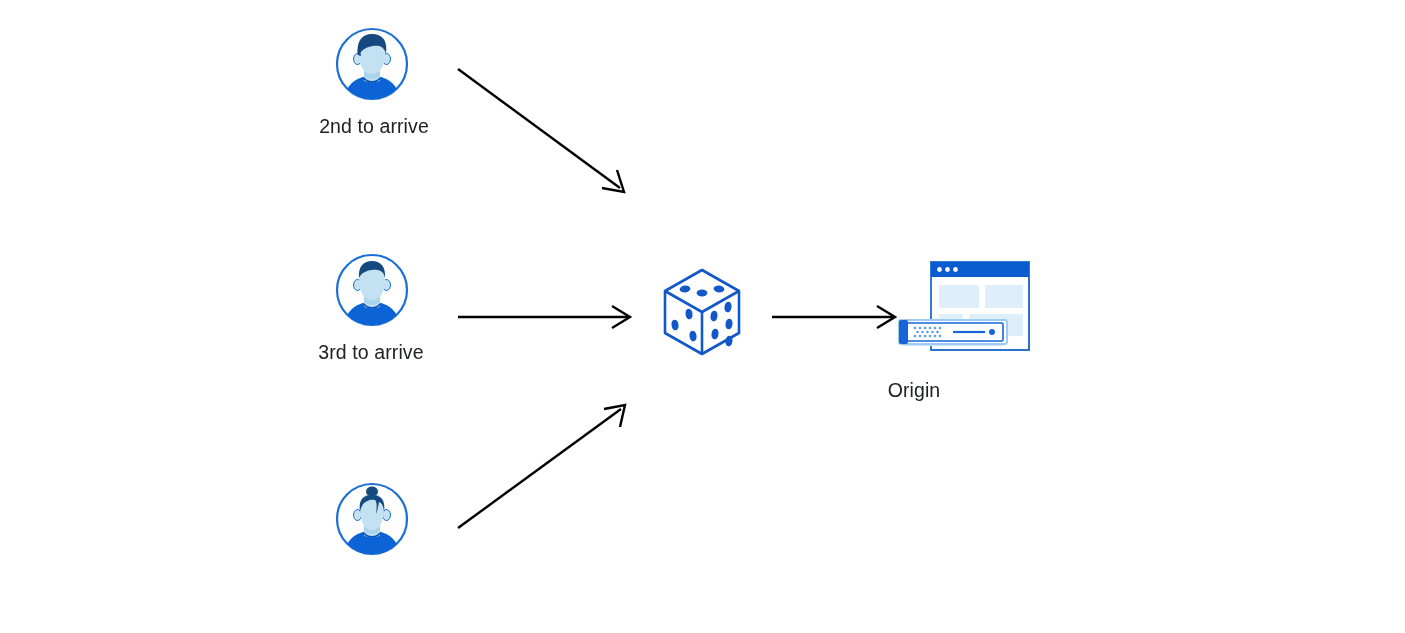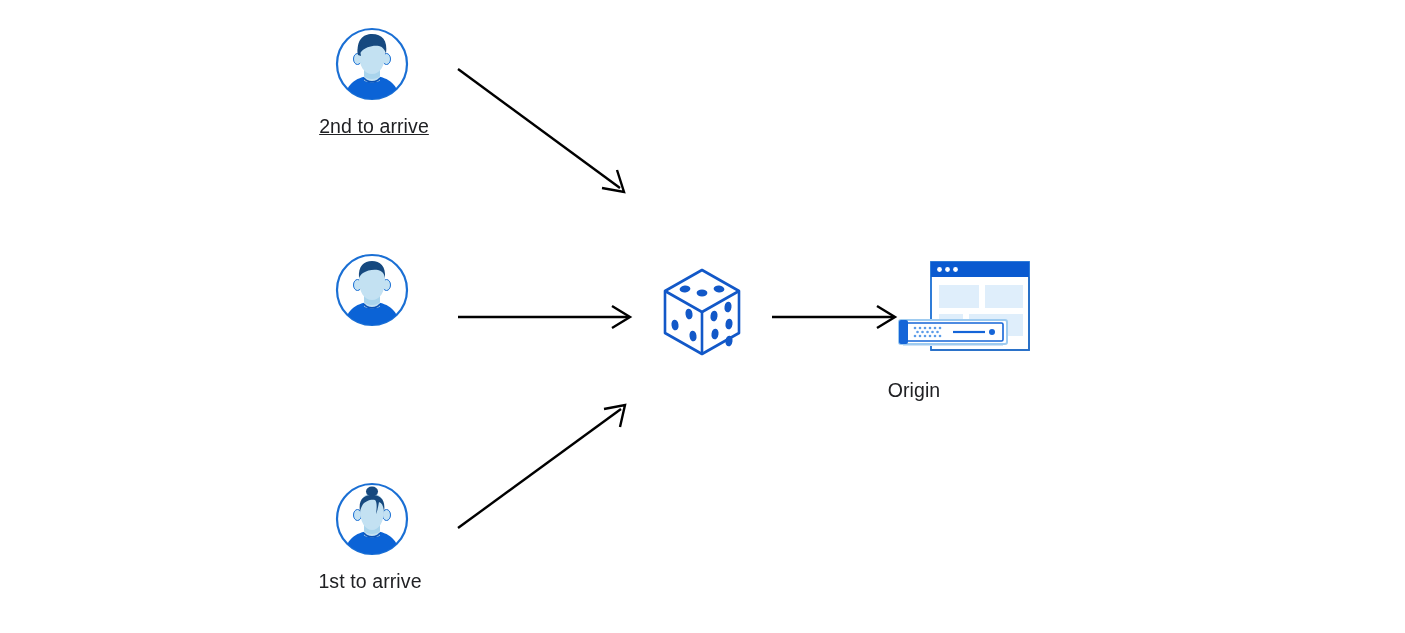--- a/index.html
+++ b/index.html
@@ -99,21 +99,21 @@
         <path d="M 25 28 C 25 16 31 11 38 11 C 45 11 51 16 51 28 C 51 40 46 48 38 48 C 30 48 25 40 25 28 Z" fill="#c3e1f2"></path>
 
         <path d="M 24 29 C 22 14 29 8 38 8 C 48 8 54 14 52 28 C 51 24 49 21 45 20
                  C 39 19 31 21 27 26 C 26 27 25 28 24 29 Z" fill="#16497f"></path>
         <path d="M 24 29 C 23 22 25 18 28 16 C 26 21 26 26 27 30 Z" fill="#16497f"></path>
 
         <path d="M 30 52 C 33 57 43 57 46 52" fill="none" stroke="#0b52b5" stroke-width="1.6"></path>
       </g>
     </svg>
   </div>
-  <div class="label" style="left:254px; top:115px; width:240px;text-decoration:underline;">2nd to arrive</div>
+  <div class="label" style="left:254px; top:115px; width:240px;">2nd to arrive</div>
 
   <div class="avatar-wrap" style="left:334px; top:252px;">
     <svg width="76" height="76" viewBox="0 0 76 76" xmlns="http://www.w3.org/2000/svg">
       <defs>
         <clipPath id="clipB">
             <circle cx="38" cy="38" r="35"></circle>
           </clipPath>
       </defs>
       <circle cx="38" cy="38" r="35" fill="#ffffff" stroke="#1a6fd4" stroke-width="2.2"></circle>
       <g clip-path="url(#clipB)">
@@ -123,20 +123,21 @@
         <ellipse cx="23.5" cy="33" rx="4" ry="5.5" fill="#c3e1f2" stroke="#1a6fd4" stroke-width="1"></ellipse>
         <ellipse cx="52.5" cy="33" rx="4" ry="5.5" fill="#c3e1f2" stroke="#1a6fd4" stroke-width="1"></ellipse>
         <path d="M 25 28 C 25 16 31 11 38 11 C 45 11 51 16 51 28 C 51 40 46 48 38 48 C 30 48 25 40 25 28 Z" fill="#c3e1f2"></path>
 
         <path d="M 25 26 C 24 14 30 9 38 9 C 46 9 52 14 51 26 C 50 21 48 19 44 18
                  C 40 17 33 18 29 21 C 27 22 26 24 25 26 Z" fill="#16497f"></path>
         <path d="M 30 52 C 33 57 43 57 46 52" fill="none" stroke="#0b52b5" stroke-width="1.6"></path>
       </g>
     </svg>
   </div>
+  <div class="label" style="left:251px; top:341px; width:240px;">3rd to arrive</div>
 
   <div class="avatar-wrap" style="left:334px; top:481px;">
     <svg width="76" height="76" viewBox="0 0 76 76" xmlns="http://www.w3.org/2000/svg">
       <defs>
         <clipPath id="clipC">
             <circle cx="38" cy="38" r="35"></circle>
           </clipPath>
       </defs>
       <circle cx="38" cy="38" r="35" fill="#ffffff" stroke="#1a6fd4" stroke-width="2.2"></circle>
       <g clip-path="url(#clipC)">
@@ -148,21 +149,20 @@
         <path d="M 26 29 C 26 17 31 12 38 12 C 45 12 50 17 50 29 C 50 41 45 49 38 49 C 31 49 26 41 26 29 Z" fill="#c3e1f2"></path>
 
         <ellipse cx="38" cy="10.5" rx="6" ry="5" fill="#16497f"></ellipse>
         <path d="M 26 31 C 24 18 30 14 38 14 C 46 14 52 18 50 31
                  C 49.5 25 48 22 45 21 C 44 27 43 31 42 33
                  C 43 26 43 21 41 19 C 37 18 31 20 28.5 24 C 27.5 26 26.5 28 26 31 Z" fill="#16497f"></path>
         <path d="M 30 52 C 33 57 43 57 46 52" fill="none" stroke="#0b52b5" stroke-width="1.6"></path>
       </g>
     </svg>
   </div>
-  <div class="label" style="left:250px; top:570px; width:240px;">1st to arrive</div>
 
   <div class="dice-wrap" style="left:659px; top:266px;">
     <svg width="86" height="92" viewBox="0 0 86 92" xmlns="http://www.w3.org/2000/svg">
       <g fill="none" stroke="#1258c8" stroke-width="2.6" stroke-linejoin="round">
 
         <path d="M 43 4 L 80 25 L 80 67 L 43 88 L 6 67 L 6 25 Z"></path>
 
         <path d="M 6 25 L 43 46 L 80 25"></path>
 
         <path d="M 43 46 L 43 88"></path>

